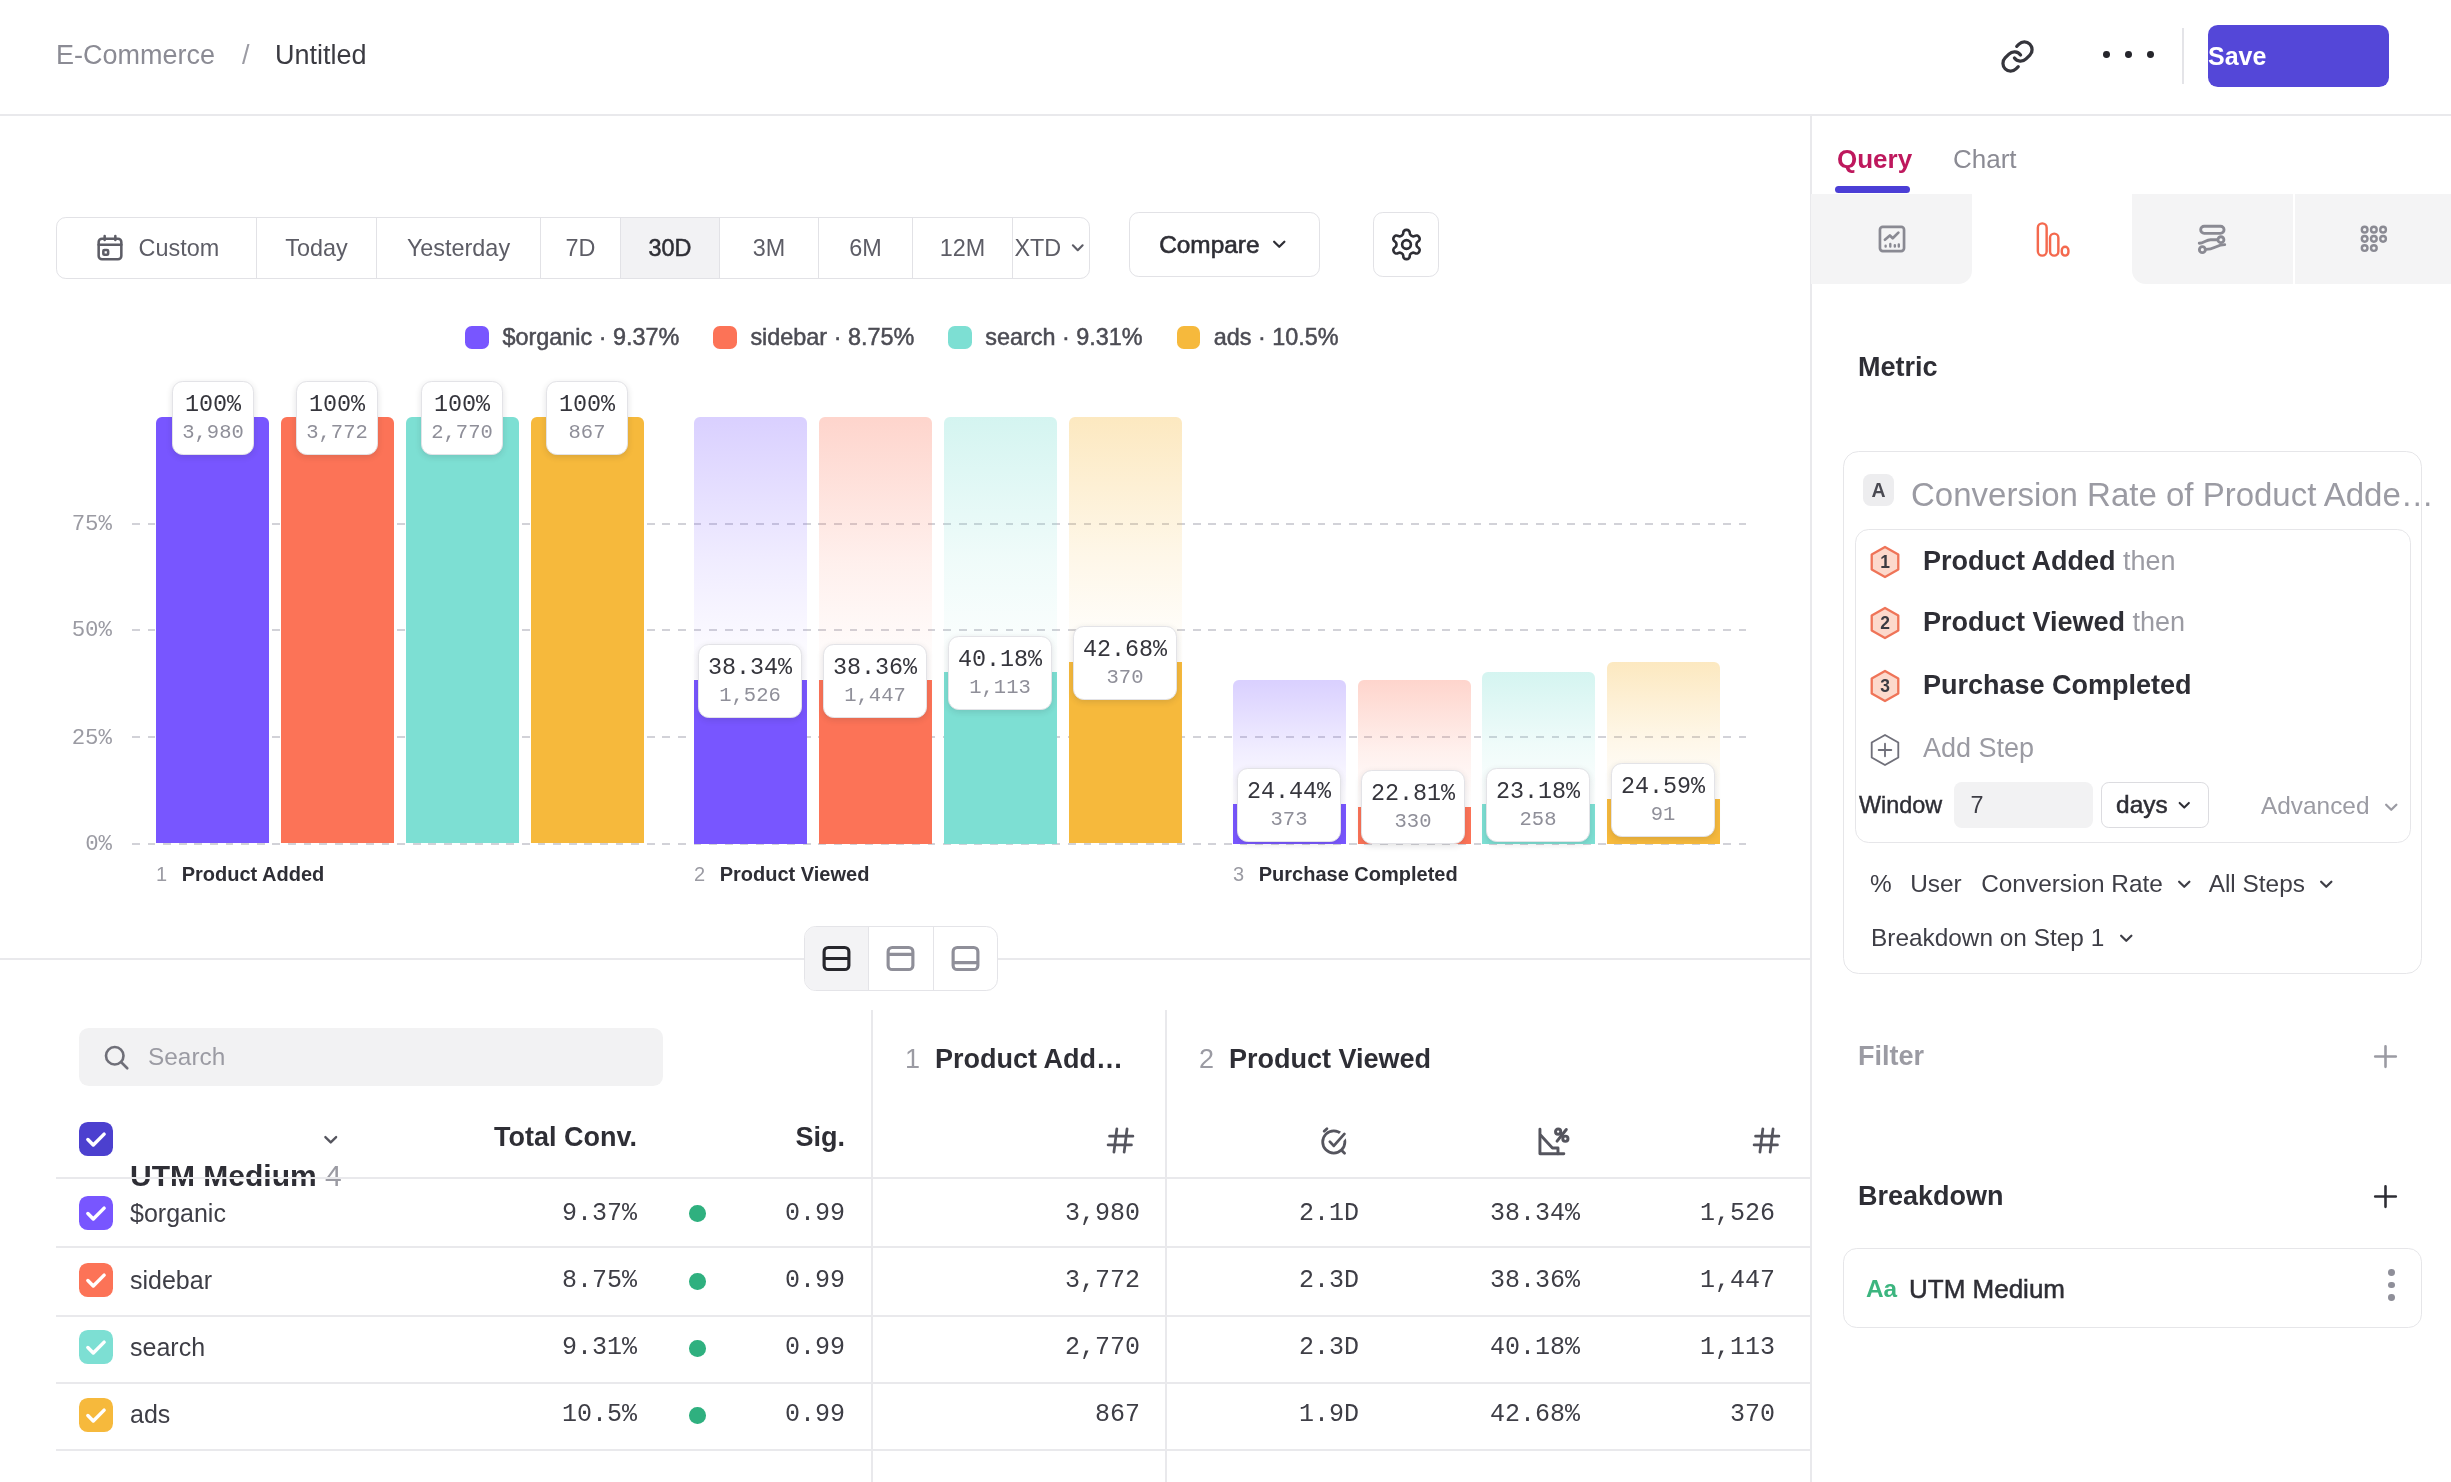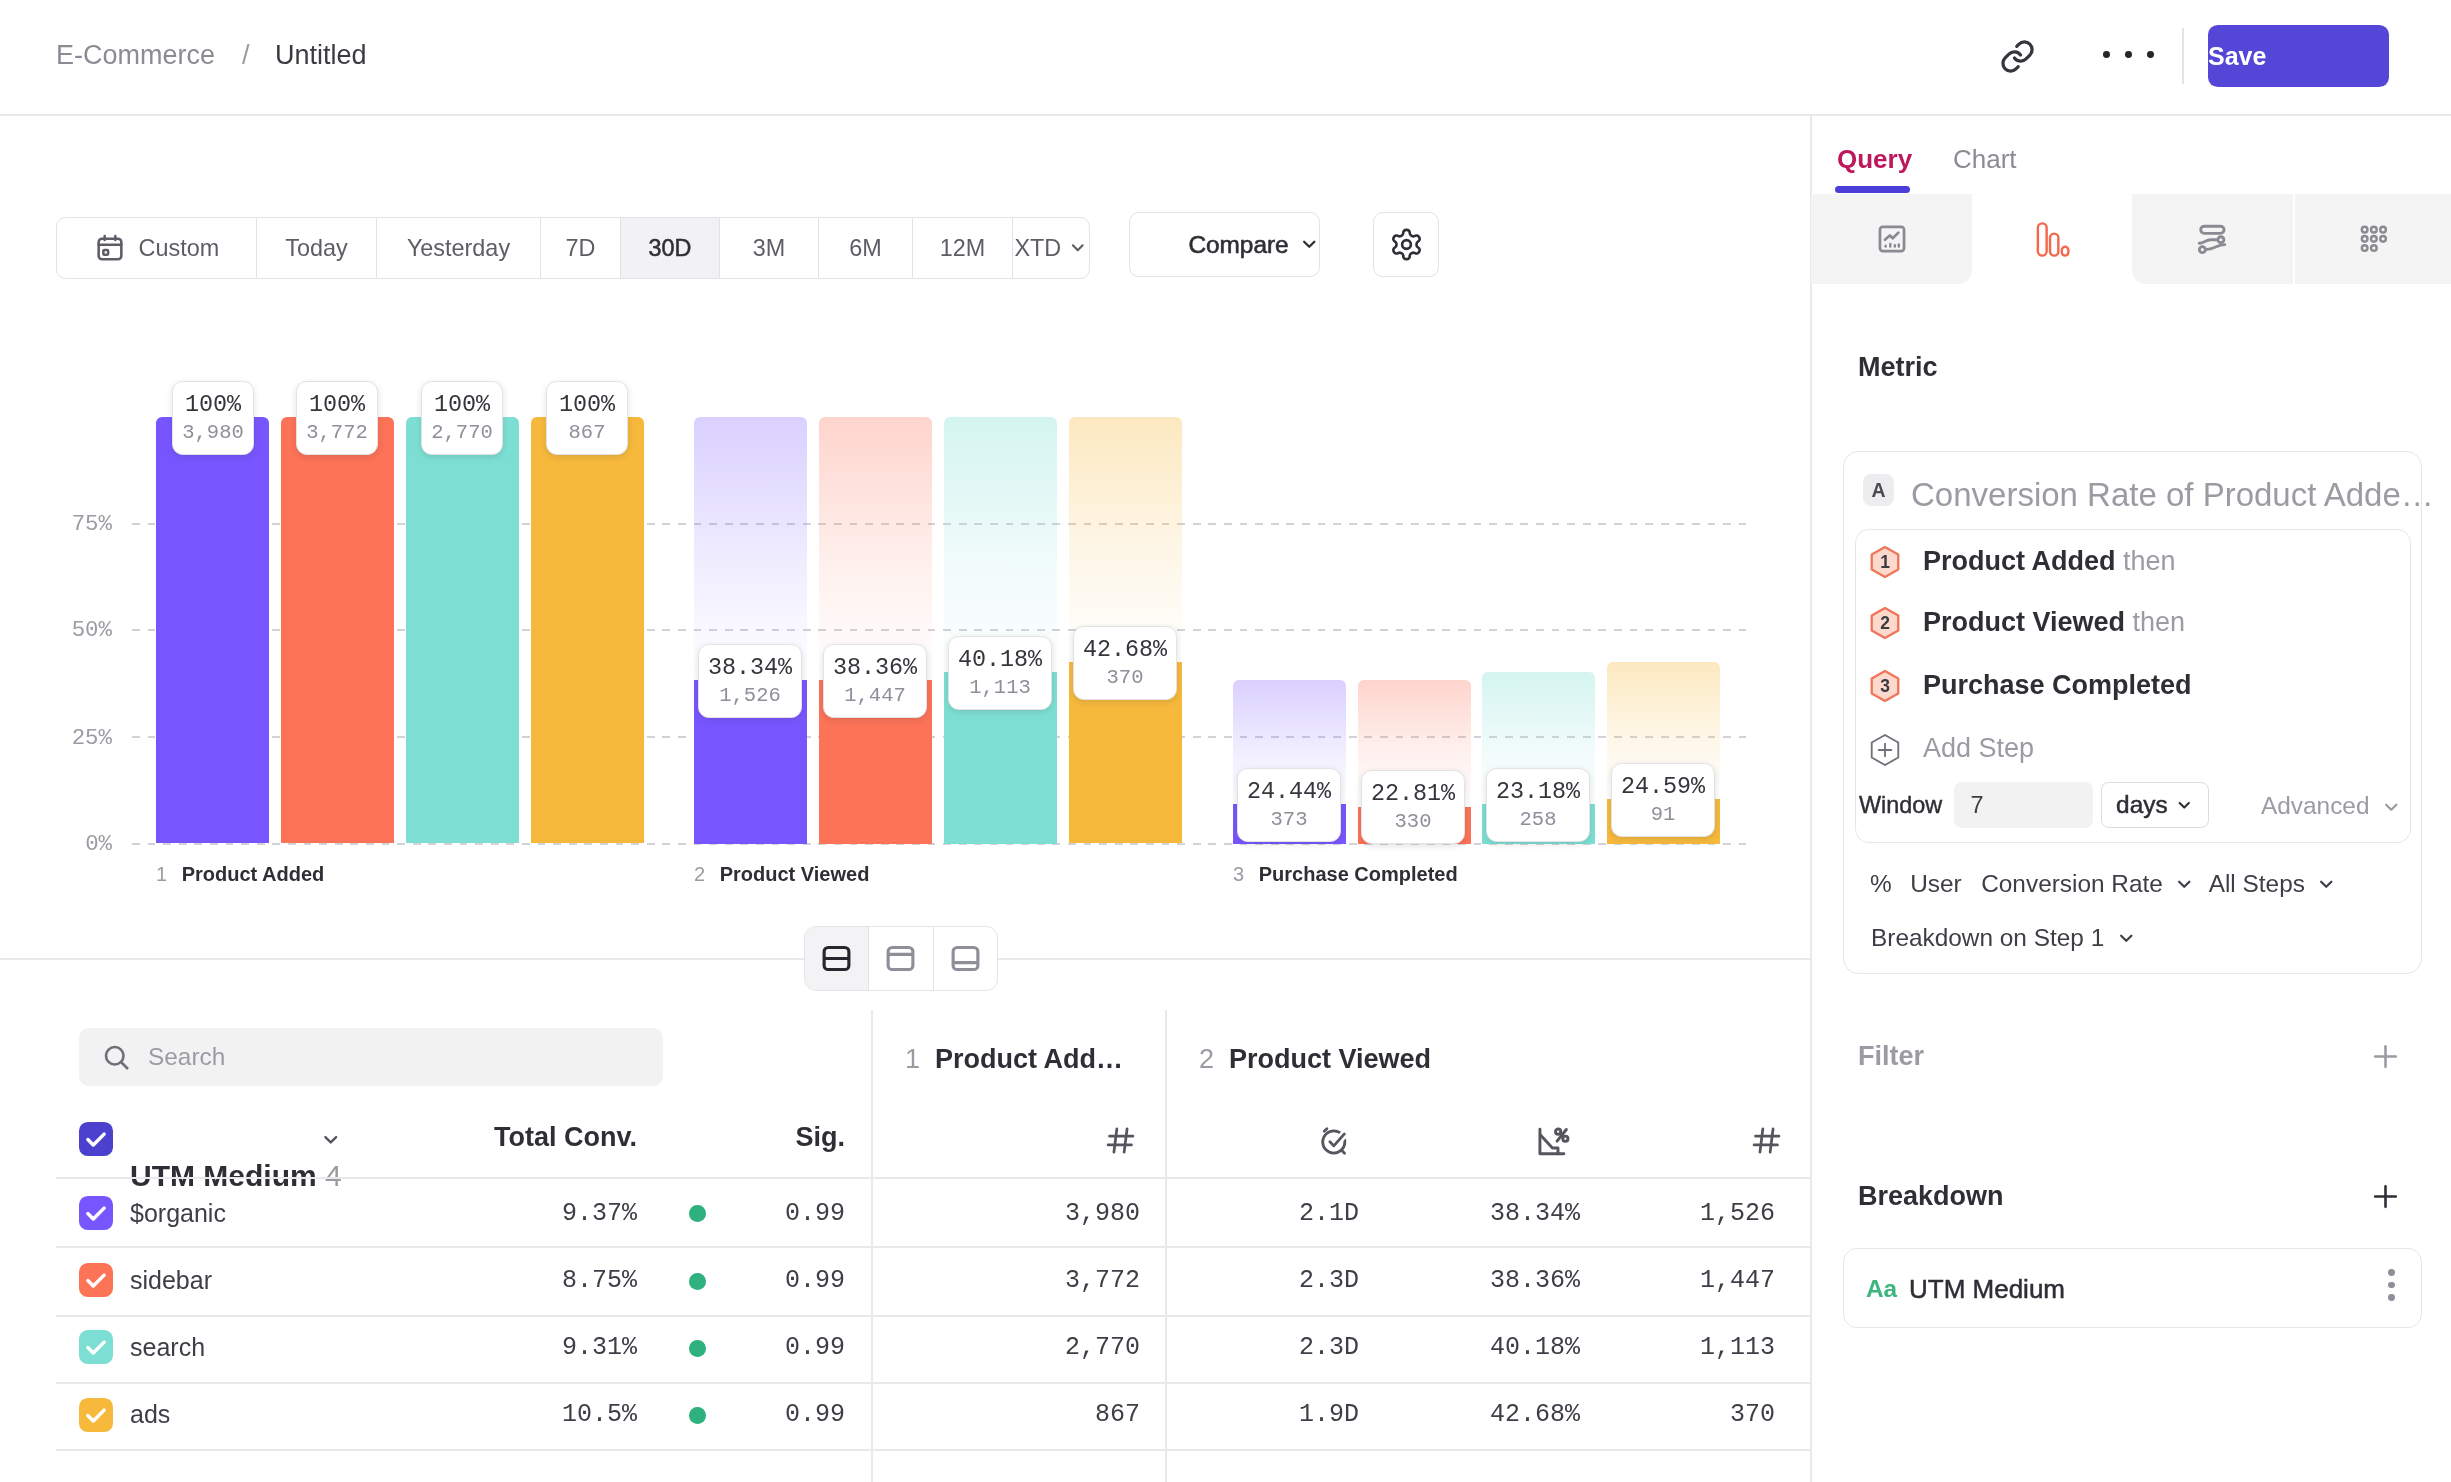--- a/index.html
+++ b/index.html
@@ -57,32 +57,38 @@
   <div style="width:99px; display:flex; align-items:center; justify-content:center; border-right:1.5px solid #e2e2e6; background:#f2f2f4; color:#2e2e35; font-weight:400; -webkit-text-stroke:0.5px #2e2e35;">30D</div>
   <div style="width:99px; display:flex; align-items:center; justify-content:center; border-right:1.5px solid #e2e2e6;">3M</div>
   <div style="width:94px; display:flex; align-items:center; justify-content:center; border-right:1.5px solid #e2e2e6;">6M</div>
   <div style="width:100px; display:flex; align-items:center; justify-content:center; border-right:1.5px solid #e2e2e6;">12M</div>
   <div style="flex:1; display:flex; align-items:center; justify-content:center; gap:6.8px;">XTD
     <svg width="19.5" height="19.5" viewBox="0 0 24 24" fill="none" stroke="#5d5d66" stroke-width="2.6" stroke-linecap="round" stroke-linejoin="round">
           <polyline points="6 9 12 15 18 9"></polyline>
         </svg>
   </div>
 </div>
-<div class="abs" style="left:1129px; top:212px; width:191px; height:65px; border:1.5px solid #e2e2e6; border-radius:9.8px; display:flex; align-items:center; justify-content:flex-end; gap:9.8px; font-size:24.4px; color:#2e2e35; font-weight:400; -webkit-text-stroke:0.6px #2e2e35;">Compare
+<div class="abs" style="left:1129px; top:212px; width:191px; height:65px; border:1.5px solid #e2e2e6; border-radius:9.8px; display:flex; align-items:center; justify-content:center; gap:9.8px; font-size:24.4px; color:#2e2e35; font-weight:400; -webkit-text-stroke:0.6px #2e2e35;">Compare
   <svg width="20.5" height="20.5" viewBox="0 0 24 24" fill="none" stroke="#2e2e35" stroke-width="2.6" stroke-linecap="round" stroke-linejoin="round">
         <polyline points="6 9 12 15 18 9"></polyline>
       </svg>
 </div>
 <div class="abs" style="left:1373px; top:212px; width:66px; height:65px; border:1.5px solid #e2e2e6; border-radius:9.8px; display:flex; align-items:center; justify-content:center;">
   <svg width="35" height="35" viewBox="0 0 24 24" fill="none" stroke="#2e2e35" stroke-width="1.8" stroke-linecap="round" stroke-linejoin="round">
         <path d="M12.22 2h-.44a2 2 0 0 0-2 2v.18a2 2 0 0 1-1 1.73l-.43.25a2 2 0 0 1-2 0l-.15-.08a2 2 0 0 0-2.73.73l-.22.38a2 2 0 0 0 .73 2.73l.15.1a2 2 0 0 1 1 1.72v.51a2 2 0 0 1-1 1.74l-.15.09a2 2 0 0 0-.73 2.73l.22.38a2 2 0 0 0 2.73.73l.15-.08a2 2 0 0 1 2 0l.43.25a2 2 0 0 1 1 1.73V20a2 2 0 0 0 2 2h.44a2 2 0 0 0 2-2v-.18a2 2 0 0 1 1-1.73l.43-.25a2 2 0 0 1 2 0l.15.08a2 2 0 0 0 2.73-.73l.22-.39a2 2 0 0 0-.73-2.73l-.15-.08a2 2 0 0 1-1-1.74v-.5a2 2 0 0 1 1-1.74l.15-.09a2 2 0 0 0 .73-2.73l-.22-.38a2 2 0 0 0-2.73-.73l-.15.08a2 2 0 0 1-2 0l-.43-.25a2 2 0 0 1-1-1.73V4a2 2 0 0 0-2-2z"></path>
         <circle cx="12" cy="12" r="3"></circle>
       </svg>
 </div>
 
+<div class="abs" style="left:390px; top:324px; width:1024px; display:flex; justify-content:center; gap:34px; font-size:23.4px; font-weight:400; -webkit-text-stroke:0.5px #4c4c54; color:#4c4c54;">
+  <div style="display:flex; align-items:center; gap:13.7px;"><span style="width:23.4px;height:23.4px;border-radius:6.8px;background:#7856ff;"></span>$organic&nbsp;·&nbsp;9.37%</div>
+  <div style="display:flex; align-items:center; gap:13.7px;"><span style="width:23.4px;height:23.4px;border-radius:6.8px;background:#fc7357;"></span>sidebar&nbsp;·&nbsp;8.75%</div>
+  <div style="display:flex; align-items:center; gap:13.7px;"><span style="width:23.4px;height:23.4px;border-radius:6.8px;background:#7ddfd3;"></span>search&nbsp;·&nbsp;9.31%</div>
+  <div style="display:flex; align-items:center; gap:13.7px;"><span style="width:23.4px;height:23.4px;border-radius:6.8px;background:#f6b93c;"></span>ads&nbsp;·&nbsp;10.5%</div>
+</div>
 
 <div class="ylab" style="top:511px;">75%</div>
 <div class="ylab" style="top:617px;">50%</div>
 <div class="ylab" style="top:725px;">25%</div>
 <div class="ylab" style="top:831px;">0%</div>
 <div class="dash" style="left:132px; top:523px; width:1614px;"></div>
 <div class="dash" style="left:132px; top:629px; width:1614px;"></div>
 <div class="dash" style="left:132px; top:736px; width:1614px;"></div>
 <div class="dash" style="left:132px; top:843px; width:1614px;"></div>
 

